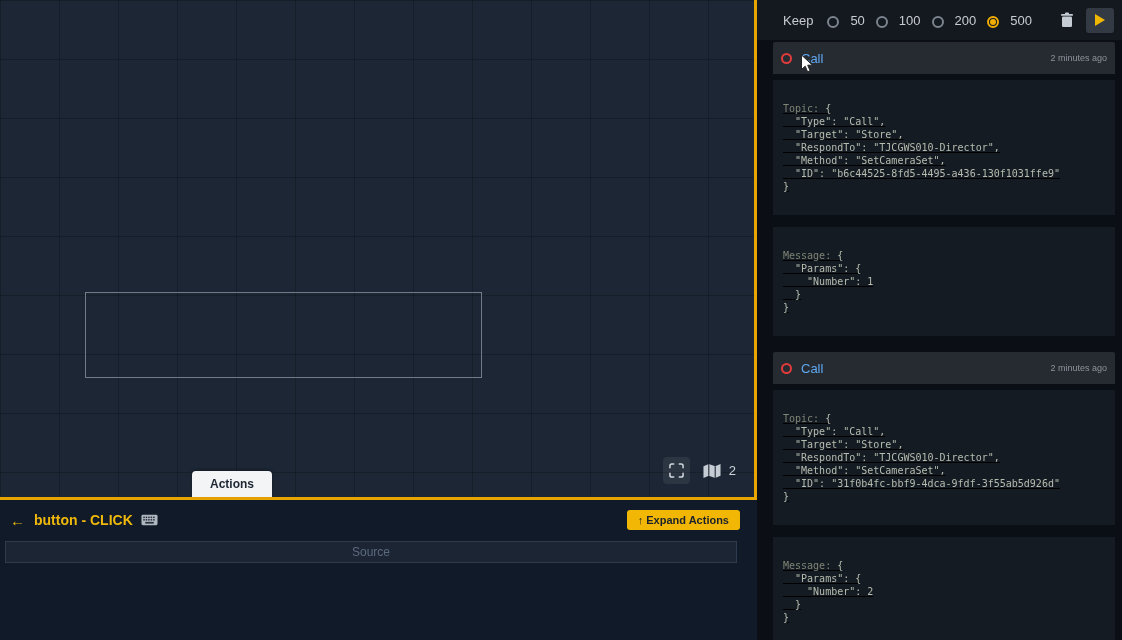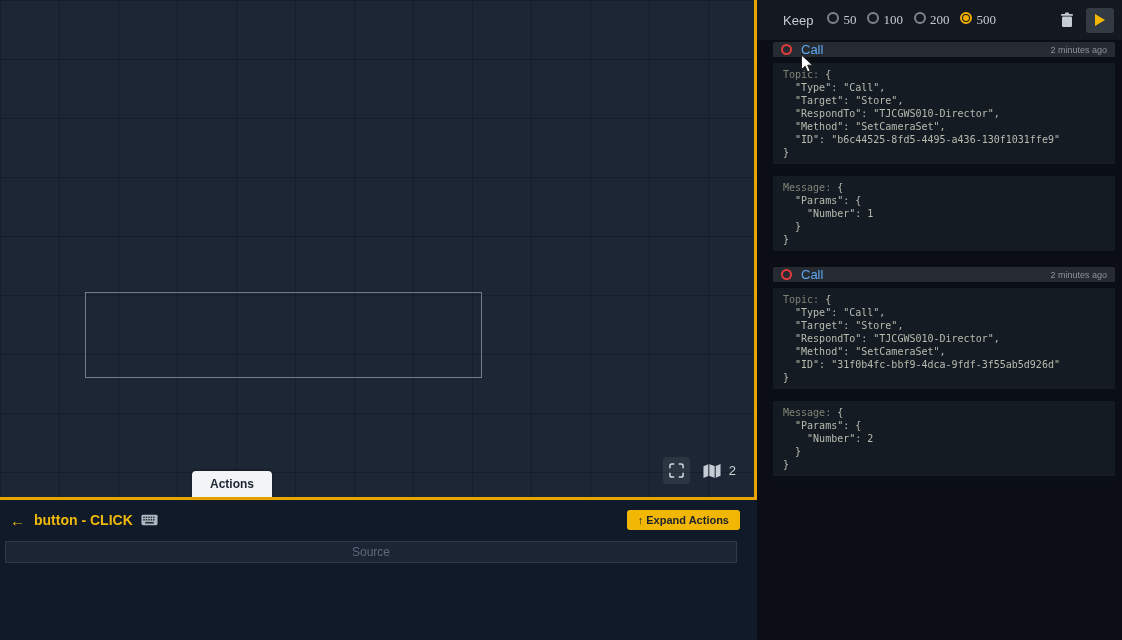--- a/index.html
+++ b/index.html
@@ -74,44 +74,44 @@
 
   
   .right-panel {
     position:absolute; left:757px; top:0; width:365px; height:640px; background:#0b0f15;
   }
   .rp-top {
     position:absolute; left:0; right:0; top:0; height:40px; background:#141920;
     display:flex; align-items:center; padding:0 8px 0 26px;
   }
   .keep-label { color:#c8ccd2; font-size:13px; margin-right:14px; }
-  .radio-option { display:flex; align-items:flex-start; gap:4px; margin-right:11px; cursor:pointer;font-family:Liberation Serif, serif; }
+  .radio-option { display:flex; align-items:flex-end; gap:11px; margin-right:11px; cursor:pointer; }
   .radio-circle {
     width:12px; height:12px; border:2px solid #7c848e; border-radius:50%;
     display:flex; align-items:center; justify-content:center;
   }
   .radio-circle.selected { border-color:#f0ad00; }
   .radio-dot { width:6px; height:6px; border-radius:50%; background:transparent; }
   .radio-circle.selected .radio-dot { background:#f0ad00; }
   .radio-label { color:#c8ccd2; font-size:13px; }
   .trash-btn { margin-left:auto; background:none; border:none; cursor:pointer; display:flex; }
   .play-btn {
     margin-left:12px; width:28px; height:25px; background:#343a43; border:none; border-radius:3px;
     display:flex; align-items:center; justify-content:center; cursor:pointer;
   }
   .rp-cards { position:absolute; left:16px; right:7px; top:42px; }
   .msg-card { margin-bottom:10px; border-radius:2px; overflow:hidden; }
   .card-header {
-    height:15px; background:#262b32; display:flex; align-items:center; padding:0 8px; cursor:pointer;
+    height:32px; background:#262b32; display:flex; align-items:center; padding:0 8px; cursor:pointer;
   }
   .red-ring { width:11px; height:11px; border:2.5px solid #e23b3b; border-radius:50%; }
   .card-title { color:#5fa8f0; font-size:13px; margin-left:9px; }
   .card-time { margin-left:auto; color:#8d939b; font-size:9px; }
   .card-body { background:#0a0f15; padding:6px 0; }
-  .json-block { background:#151b23; padding:5px 10px; margin-bottom:12px; }
+  .json-block { background:#151b23; padding:22px 10px; margin-bottom:12px;text-decoration:underline; }
   .json-block:last-child { margin-bottom:0; }
   .json-pre {
     white-space:pre; font-family:"DejaVu Sans Mono", monospace; font-size:10px; line-height:13px;
   }
   .json-label { color:#7d8474; }
   .json-rest { color:#b6bcae; }
 
   .mouse-cursor { position:absolute; left:800px; top:54px; pointer-events:none; z-index:50; }
 </style>
 </head>

